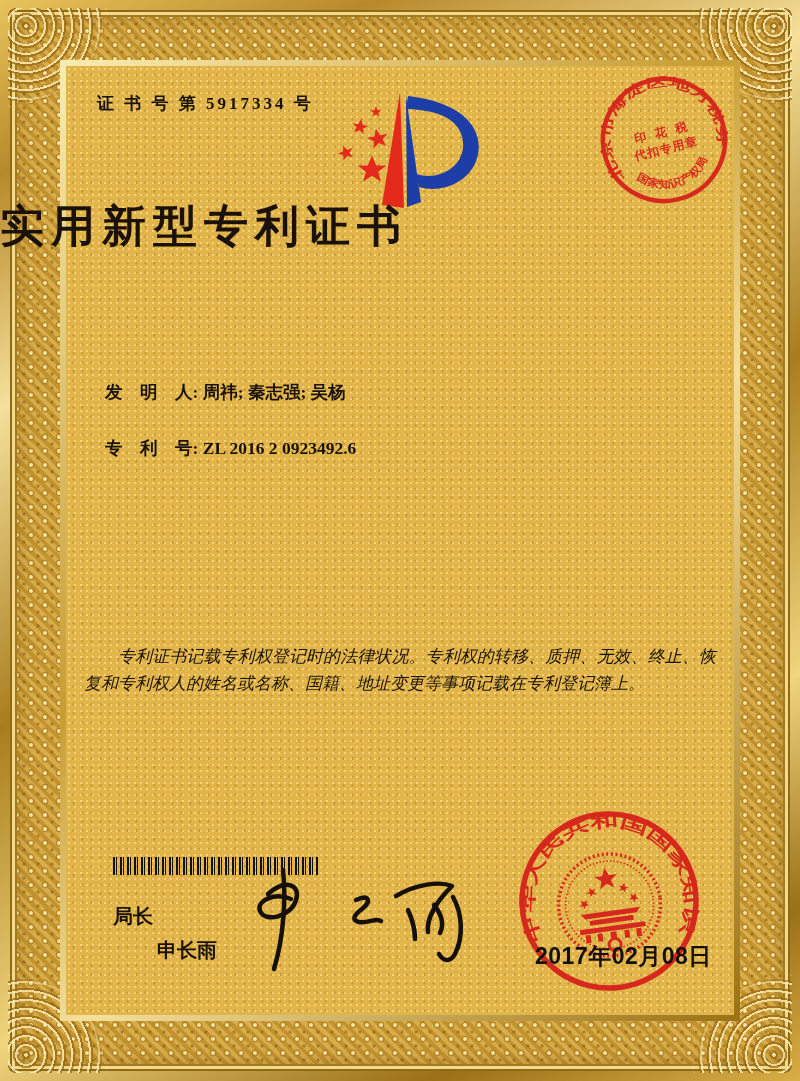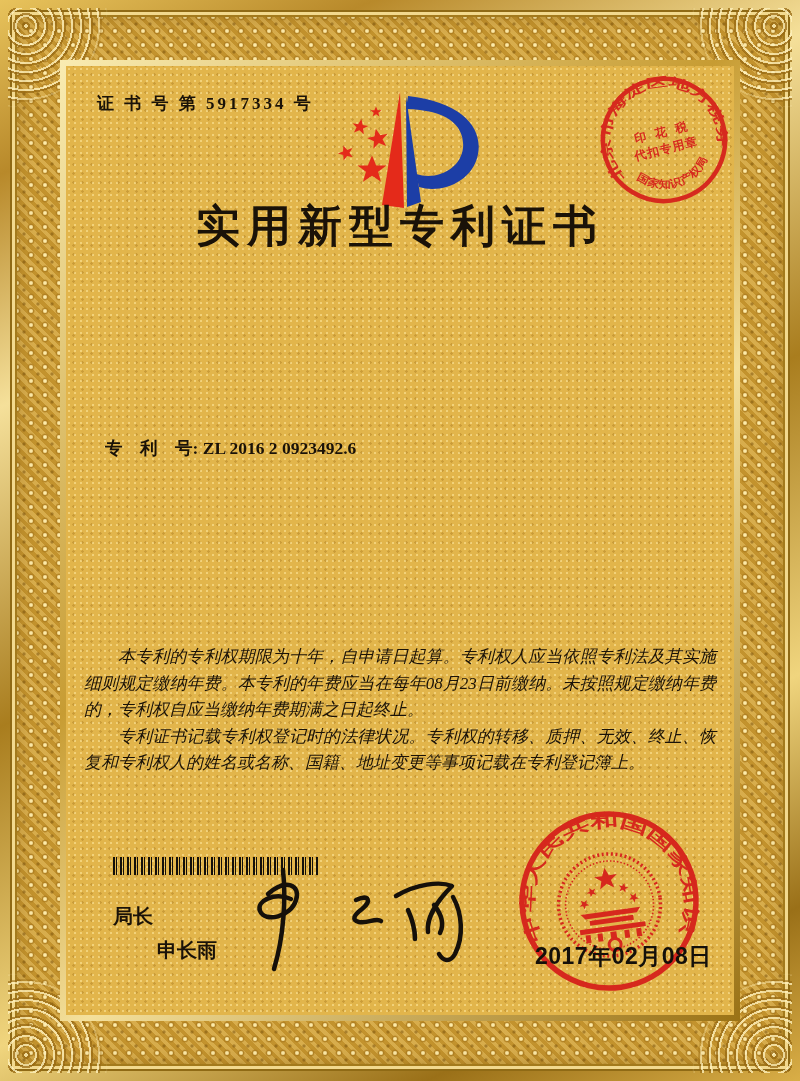--- a/index.html
+++ b/index.html
@@ -49,21 +49,21 @@
     background-color:#e2b54b;
     background-image:
       radial-gradient(rgba(255,233,160,.55) 1px, transparent 1.5px),
       radial-gradient(rgba(148,100,14,.30) 1px, transparent 1.5px);
     background-size:6px 6px, 9px 9px;
     background-position:0 0, 3px 4px;
   }
   .abs{position:absolute;}
   
   .cert-no{left:97px;top:92px;font-size:17px;letter-spacing:3px;font-weight:bold;}
-  .title{left:0;right:0;top:197px;text-align:center;font-size:44px;font-weight:bold;letter-spacing:7px;}
+  .title{left:0;right:0;top:197px;font-size:44px;font-weight:bold;letter-spacing:7px;}
   .field{left:105px;font-size:17.5px;font-weight:bold;white-space:nowrap;}
   .field .val{font-weight:bold;}
   .f0{top:316px;} .f1{top:380px;} .f2{top:436px;} .f3{top:494px;} .f4{top:551px;} .f5{top:610px;}
   .paras{left:84px;width:632px;top:644px;font-size:17px;line-height:26.5px;font-style:italic;font-weight:500;}
   .paras p{margin:0;text-indent:2em;text-align:justify;}
   .barcode{
     left:113px;top:857px;width:206px;height:18px;
     background:repeating-linear-gradient(90deg,
       #14100a 0 2px, transparent 2px 3px,
       #14100a 3px 4px, transparent 4px 7px,
@@ -120,24 +120,24 @@
     <text class="seal-text" x="66" y="62" font-size="12" letter-spacing="3" text-anchor="middle">印 花 税</text>
     <text class="seal-text" x="66" y="79" font-size="12" letter-spacing="1" text-anchor="middle">代扣专用章</text>
     <path id="taxBottom" d="M30,97 A47,47 0 0 0 102,97" fill="none"></path>
     <text class="seal-text" font-size="10.5" textLength="84" lengthAdjust="spacingAndGlyphs">
       <textPath href="#taxBottom">国家知识产权局</textPath>
     </text>
   </svg>
 
   <div class="abs title">实用新型专利证书</div>
 
+  <div class="abs field f1"><span>发　明　人:</span> <span class="val">周祎; 秦志强; 吴杨</span></div>
   <div class="abs field f2"><span>专　利　号:</span> <span class="val">ZL 2016 2 0923492.6</span></div>
 
   <div class="abs paras">
-    <p>本专利的专利权期限为十年，自申请日起算。专利权人应当依照专利法及其实施细则规定缴纳年费。本专利的年费应当在每年08月23日前缴纳。未按照规定缴纳年费的，专利权自应当缴纳年费期满之日起终止。</p>
     <p>专利证书记载专利权登记时的法律状况。专利权的转移、质押、无效、终止、恢复和专利权人的姓名或名称、国籍、地址变更等事项记载在专利登记簿上。</p>
   </div>
 
   <div class="abs barcode"></div>
 
   <div class="abs sig-title">局长</div>
   <div class="abs sig-name">申长雨</div>
 
   <svg class="abs signature-svg" width="230" height="112" viewBox="0 0 230 112">
     <g fill="none" stroke="#15100a" stroke-width="4.5" stroke-linecap="round" stroke-linejoin="round">

